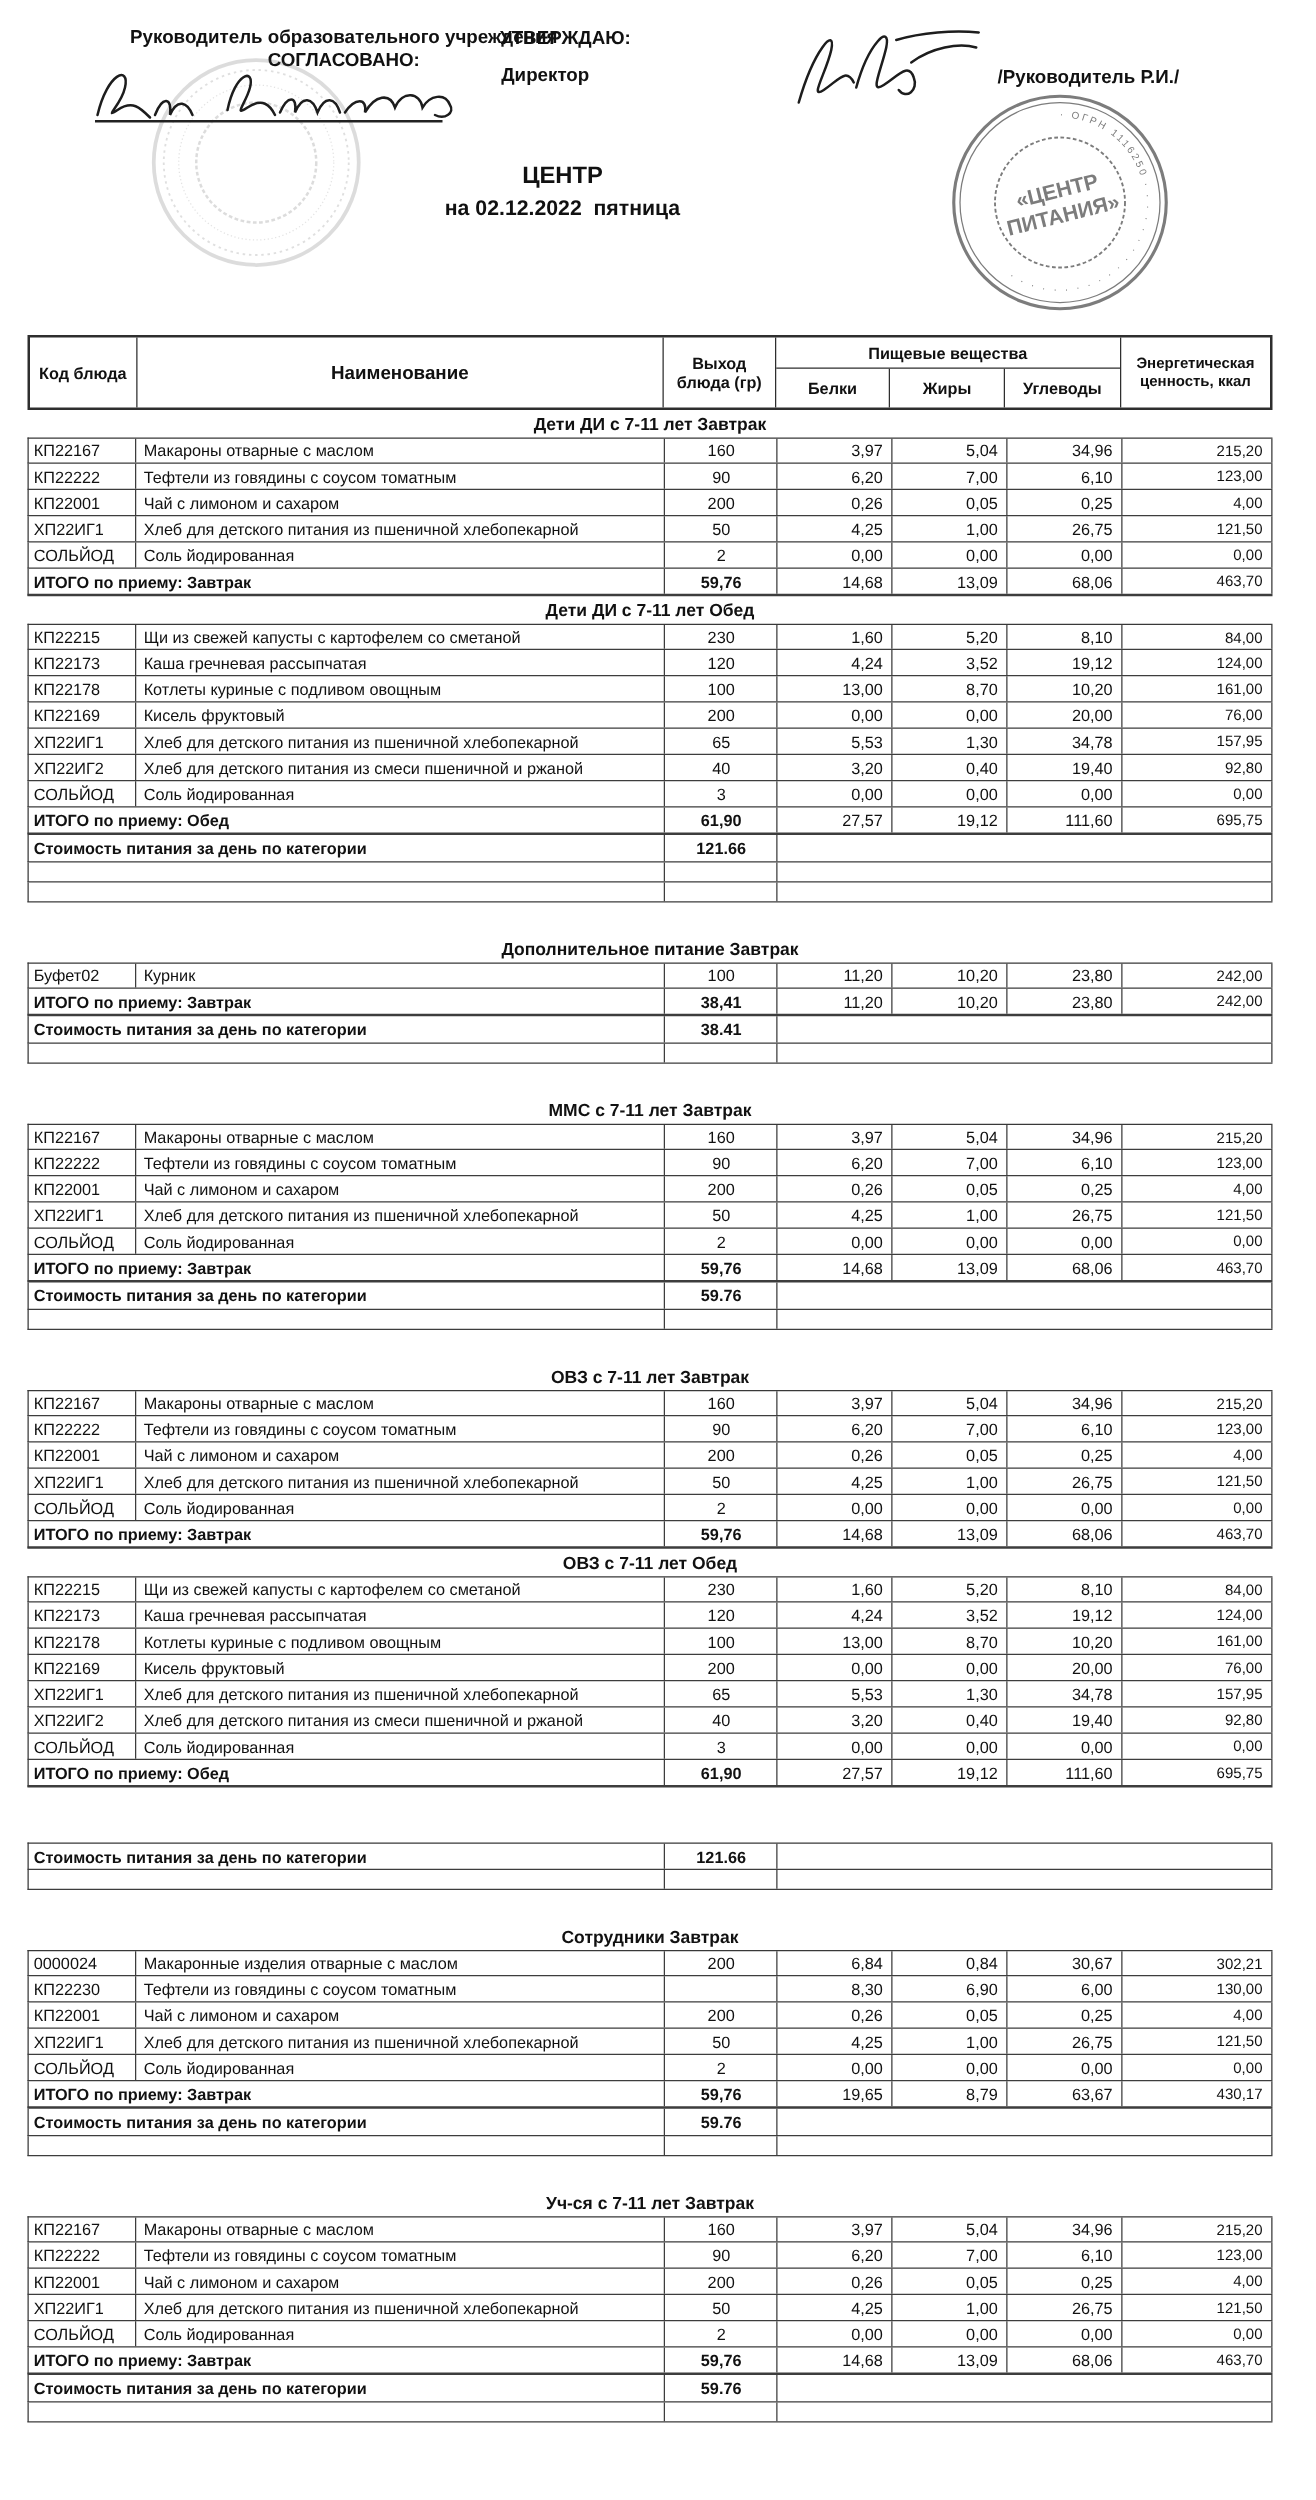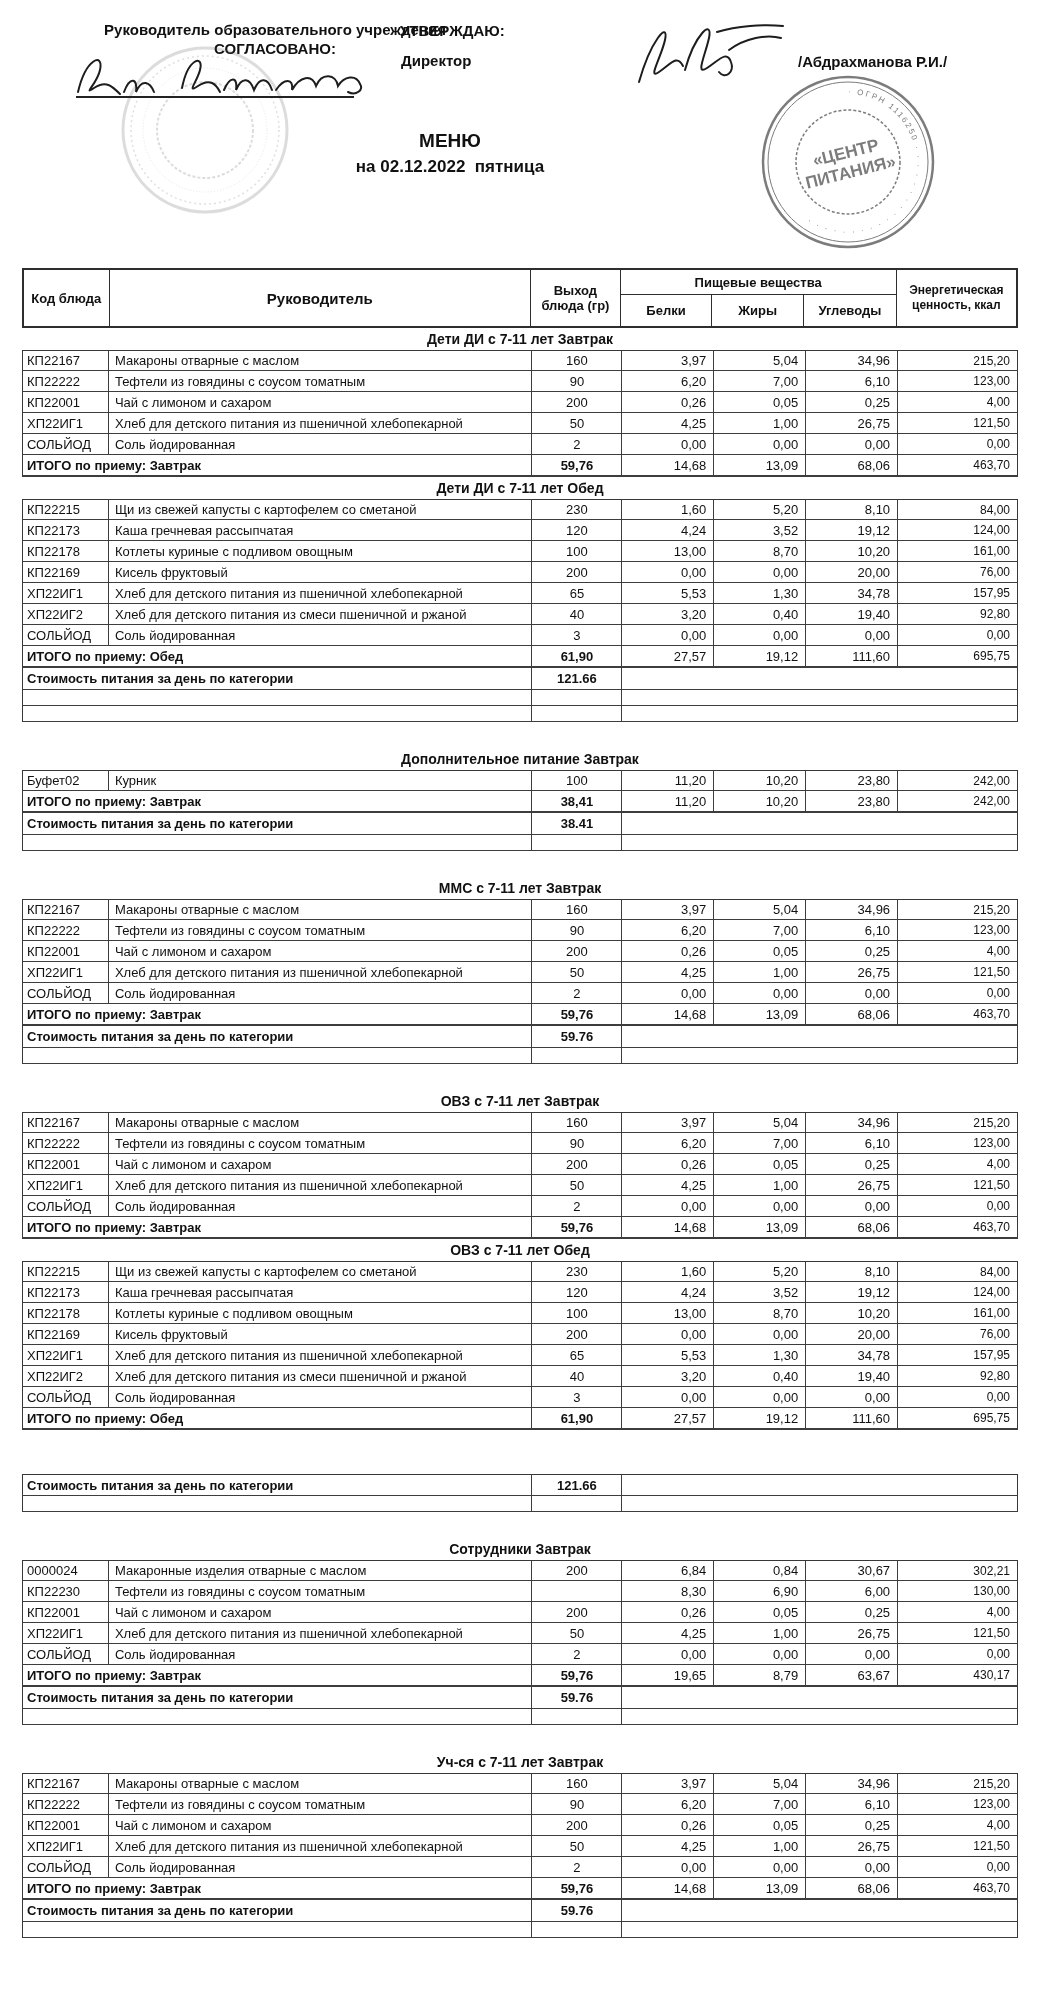--- a/index.html
+++ b/index.html
@@ -61,21 +61,21 @@
 </style>
 </head>
 <body>
 
 <div class="approval-left">
   <div>Руководитель образовательного учреждения</div>
   <div>СОГЛАСОВАНО:</div>
 </div>
 <div class="approval-right">УТВЕРЖДАЮ:</div>
 <div class="director-label">Директор</div>
-<div class="director-name">/Абдрахманова Р.И./</div>
+<div class="director-name">/Руководитель Р.И./</div>
 
 <svg class="stamp" style="left:105px;top:45px;opacity:0.20;" width="200" height="170" viewBox="0 0 200 170">
   <circle cx="100" cy="85" r="82" fill="none" stroke="#555" stroke-width="3"></circle>
   <circle cx="100" cy="85" r="74" fill="none" stroke="#666" stroke-width="1.5" stroke-dasharray="2 3"></circle>
   <circle cx="100" cy="85" r="48" fill="none" stroke="#555" stroke-width="2" stroke-dasharray="3 2"></circle>
   <circle cx="100" cy="85" r="62" fill="none" stroke="#777" stroke-width="1" stroke-dasharray="1 2"></circle>
 </svg>
 
 <svg class="sig" style="left:70px;top:48px;" width="300" height="55" viewBox="0 0 300 55">
   <g fill="none" stroke="#1d1d1d" stroke-width="2" stroke-linecap="round">
@@ -107,28 +107,28 @@
   <text font-size="8" fill="#4a4a4a" letter-spacing="2">
     <textPath href="#ringPath">· ОГРН 1116250 · · · · · · · · · · · · · · · · · · ·</textPath>
   </text>
   <g transform="rotate(-14 90 90)" font-family="Liberation Sans, sans-serif" font-weight="bold" fill="#4a4a4a" text-anchor="middle">
     <text x="90" y="86" font-size="17">«ЦЕНТР</text>
     <text x="90" y="106" font-size="17">ПИТАНИЯ»</text>
   </g>
 </svg>
 
 <div class="menu-title">
-  <div class="l1">МЕНЮ</div>
+  <div class="l1">ЦЕНТР</div>
   <div class="l2">на 02.12.2022  пятница</div>
 </div>
 
 <div class="menu-table">
   <div class="thead">
     <div class="hcell w-code">Код блюда</div>
-    <div class="hcell w-name" style="font-size:15px;">Руководитель</div>
+    <div class="hcell w-name" style="font-size:15px;">Наименование</div>
     <div class="hcell w-weight">Выход блюда (гр)</div>
     <div class="hgroup">
       <div class="hgroup-title">Пищевые вещества</div>
       <div class="hgroup-sub">
         <div class="w-p">Белки</div>
         <div class="w-f">Жиры</div>
         <div class="w-c">Углеводы</div>
       </div>
     </div>
     <div class="hcell w-e">Энергетическая ценность, ккал</div>

